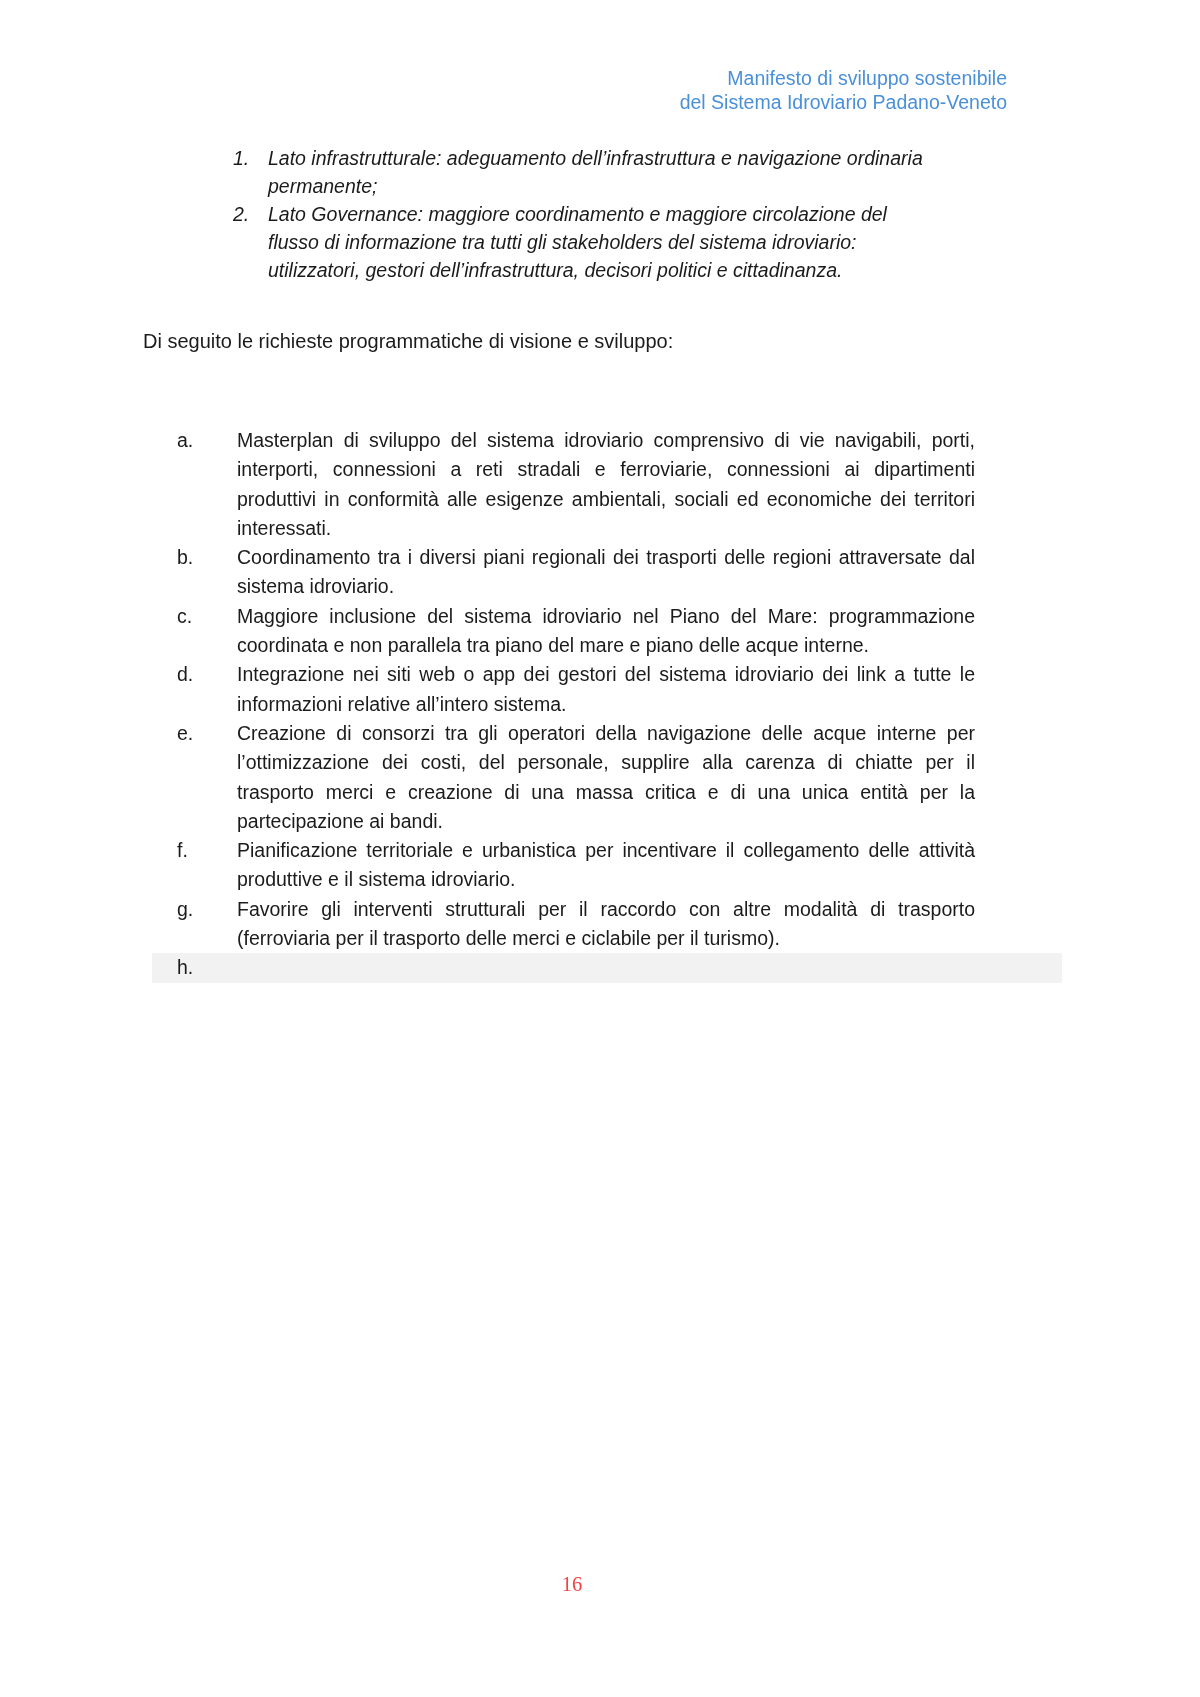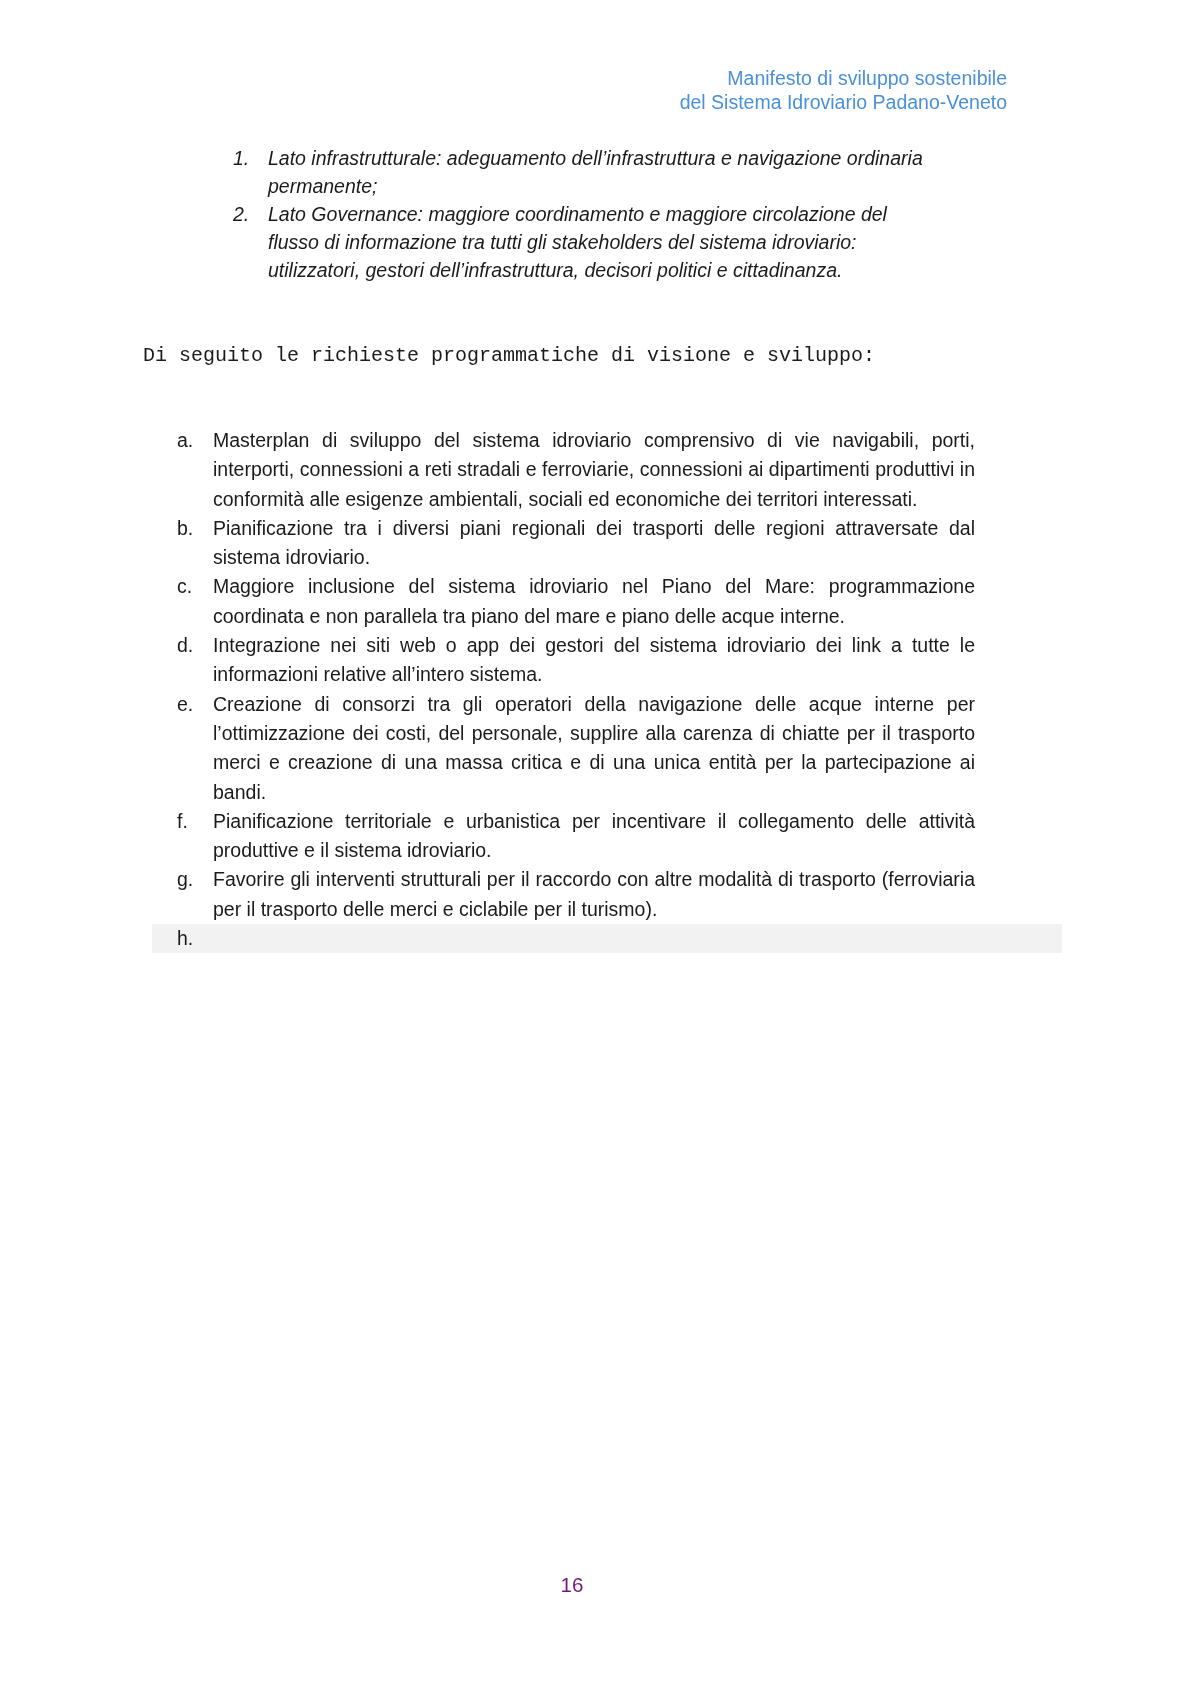--- a/index.html
+++ b/index.html
@@ -46,26 +46,25 @@
     width: 35px;
     flex: 0 0 35px;
   }
   .numbered-list .item-text {
     flex: 1 1 auto;
   }
 
   
   .intro-par {
     position: absolute;
-    top: 344px;
+    top: 329px;
     left: 143px;
     font-size: 20px;
     line-height: 24px;
     white-space: nowrap;
-    font-family: Liberation Mono, monospace;
   }
 
   
   .lettered-list {
     position: absolute;
     top: 426px;
     left: 177px;
     width: 798px;
     font-size: 19.5px;
     line-height: 29.3px;
@@ -73,38 +72,40 @@
   .lettered-list .list-row {
     display: flex;
   }
   .lettered-list .marker {
     width: 36px;
     flex: 0 0 36px;
   }
   .lettered-list .item-text {
     flex: 1 1 auto;
     text-align: justify;
+    margin-left: 24px;
   }
   .lettered-list .list-row.highlighted {
     background: #f2f2f2;
     padding-left: 25px;
     margin-left: -25px;
     padding-right: 87px;
     margin-right: -87px;
   }
 
   
   .page-number {
     position: absolute;
     top: 1573px;
     left: 0;
     width: 100%;
     text-align: center;
-    color: #701a75;
+    color: #ef4444;
     font-size: 20.5px;
+    font-family: Liberation Serif, serif;
   }
 </style>
 </head>
 <body>
 
 <div id="page">
 
   <div class="doc-header">
     <div>Manifesto di sviluppo sostenibile</div>
     <div>del Sistema Idroviario Padano-Veneto</div>
@@ -123,21 +124,21 @@
 
   <div class="intro-par">Di seguito le richieste programmatiche di visione e sviluppo:</div>
 
   <div class="lettered-list">
     <div class="list-row">
       <span class="marker">a.</span>
       <span class="item-text">Masterplan di sviluppo del sistema idroviario comprensivo di vie navigabili, porti, interporti, connessioni a reti stradali e ferroviarie, connessioni ai dipartimenti produttivi in conformità alle esigenze ambientali, sociali ed economiche dei territori interessati.</span>
     </div>
     <div class="list-row">
       <span class="marker">b.</span>
-      <span class="item-text">Pianificazione tra i diversi piani regionali dei trasporti delle regioni attraversate dal sistema idroviario.</span>
+      <span class="item-text">Coordinamento tra i diversi piani regionali dei trasporti delle regioni attraversate dal sistema idroviario.</span>
     </div>
     <div class="list-row">
       <span class="marker">c.</span>
       <span class="item-text">Maggiore inclusione del sistema idroviario nel Piano del Mare: programmazione coordinata e non parallela tra piano del mare e piano delle acque interne.</span>
     </div>
     <div class="list-row">
       <span class="marker">d.</span>
       <span class="item-text">Integrazione nei siti web o app dei gestori del sistema idroviario dei link a tutte le informazioni relative all’intero sistema.</span>
     </div>
     <div class="list-row">

